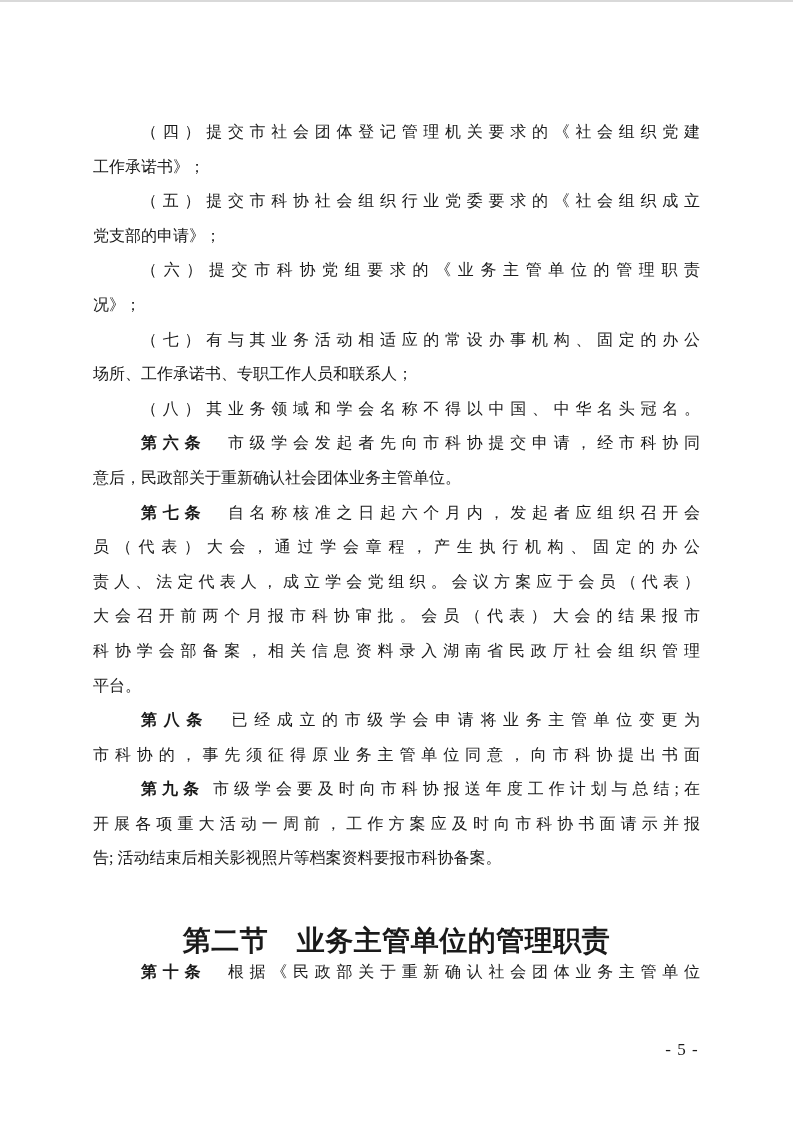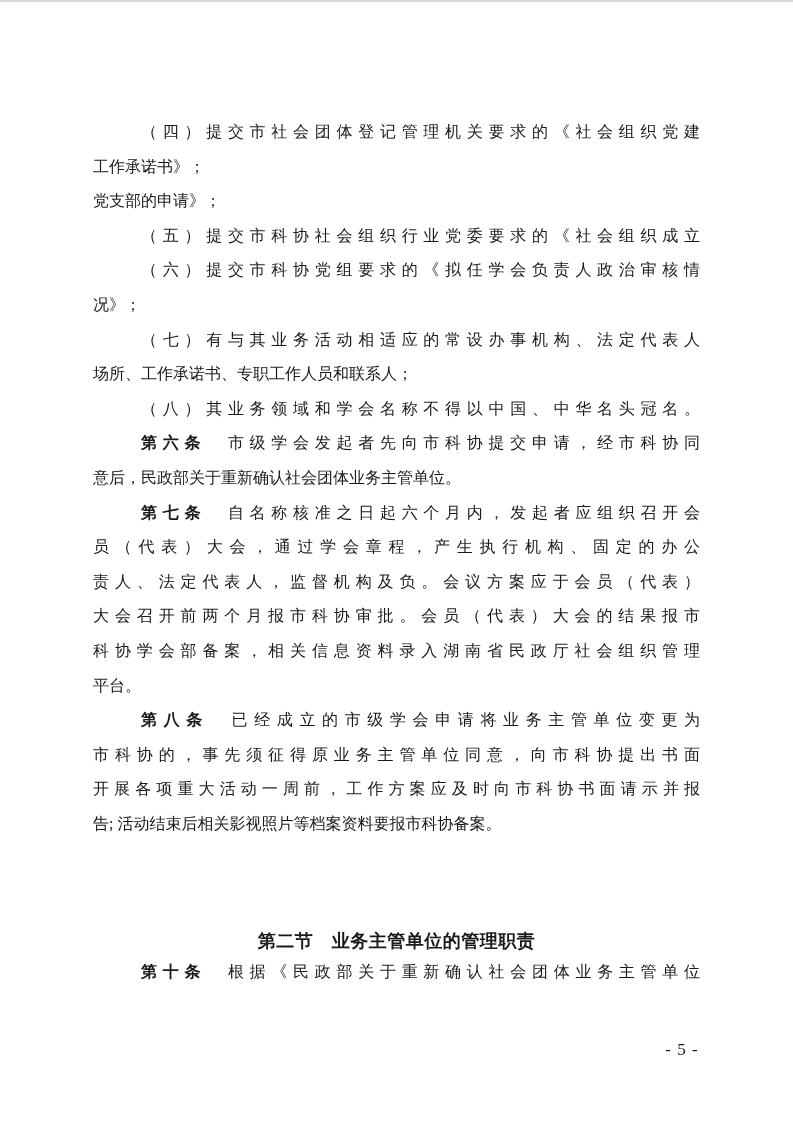--- a/index.html
+++ b/index.html
@@ -47,21 +47,21 @@
   .lead {
     font-weight: bold;
   }
   .section-heading {
     position: absolute;
     left: 93px;
     top: 924px;
     width: 607px;
     margin: 0;
     text-align: center;
-    font-size: 18px;
+    font-size: 28px;
     font-weight: bold;
     line-height: 34px;
     letter-spacing: 0.5px;
   }
   .page-number {
     position: absolute;
     top: 1040px;
     left: 660px;
     width: 44px;
     text-align: center;
@@ -72,37 +72,38 @@
 </style>
 </head>
 <body>
 
 <div class="page">
   <div class="page-top-edge"></div>
 
   <div class="body-text main-block" id="doc-lines">
       <div class="line indent fill">（四）提交市社会团体登记管理机关要求的《社会组织党建</div>
       <div class="line">工作承诺书》；</div>
+      <div class="line indent fill">（五）提交市科协社会组织行业党委要求的《社会组织成立</div>
       <div class="line">党支部的申请》；</div>
-      <div class="line indent fill">（五）提交市科协社会组织行业党委要求的《社会组织成立</div>
-      <div class="line indent fill">（六）提交市科协党组要求的《拟任学会负责人政治审核情</div>
+      <div class="line indent fill">（六）提交市科协党组要求的《业务主管单位的管理职责</div>
       <div class="line">况》；</div>
-      <div class="line indent fill">（七）有与其业务活动相适应的常设办事机构、法定代表人</div>
+      <div class="line indent fill">（七）有与其业务活动相适应的常设办事机构、固定的办公</div>
       <div class="line">场所、工作承诺书、专职工作人员和联系人；</div>
       <div class="line indent fill">（八）其业务领域和学会名称不得以中国、中华名头冠名。</div>
       <div class="line indent fill"><span class="lead">第六条</span>　市级学会发起者先向市科协提交申请，经市科协同</div>
       <div class="line">意后，民政部关于重新确认社会团体业务主管单位。</div>
       <div class="line indent fill"><span class="lead">第七条</span>　自名称核准之日起六个月内，发起者应组织召开会</div>
       <div class="line fill">员（代表）大会，通过学会章程，产生执行机构、固定的办公</div>
-      <div class="line fill">责人、法定代表人，监督机构及负。会议方案应于会员（代表）</div>
+      <div class="line fill">责人、法定代表人，成立学会党组织。会议方案应于会员（代表）</div>
       <div class="line fill">大会召开前两个月报市科协审批。会员（代表）大会的结果报市</div>
       <div class="line fill">科协学会部备案，相关信息资料录入湖南省民政厅社会组织管理</div>
       <div class="line">平台。</div>
       <div class="line indent fill"><span class="lead">第八条</span>　已经成立的市级学会申请将业务主管单位变更为</div>
       <div class="line fill">市科协的，事先须征得原业务主管单位同意，向市科协提出书面</div>
+      <div class="line indent fill"><span class="lead">第九条</span> 市级学会要及时向市科协报送年度工作计划与总结;在</div>
       <div class="line fill">开展各项重大活动一周前，工作方案应及时向市科协书面请示并报</div>
       <div class="line">告; 活动结束后相关影视照片等档案资料要报市科协备案。</div>
     </div>
 
   <h2 class="section-heading">第二节　业务主管单位的管理职责</h2>
 
   <div class="body-text after-block" id="doc-lines-after">
       <div class="line indent fill"><span class="lead">第十条</span>　根据《民政部关于重新确认社会团体业务主管单位</div>
     </div>
 

